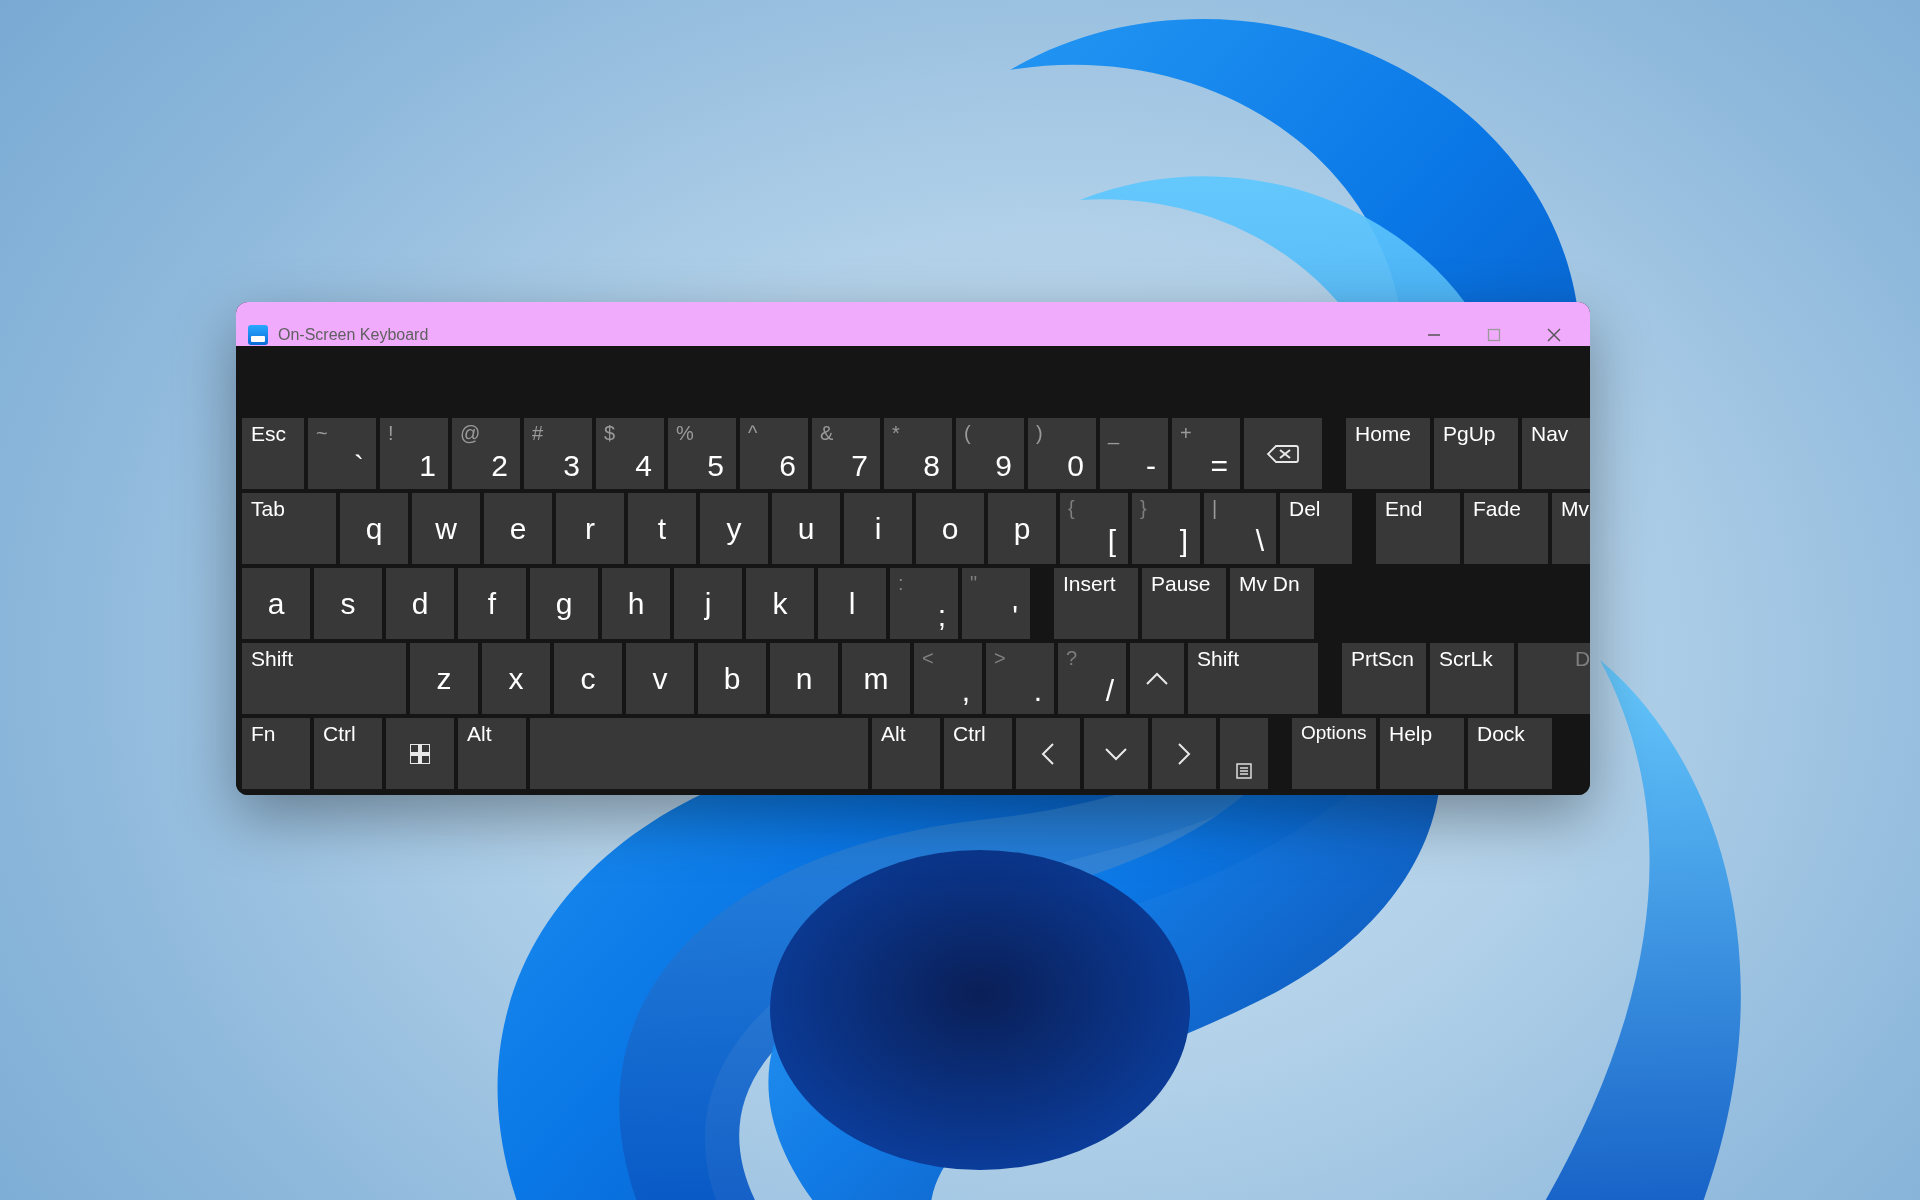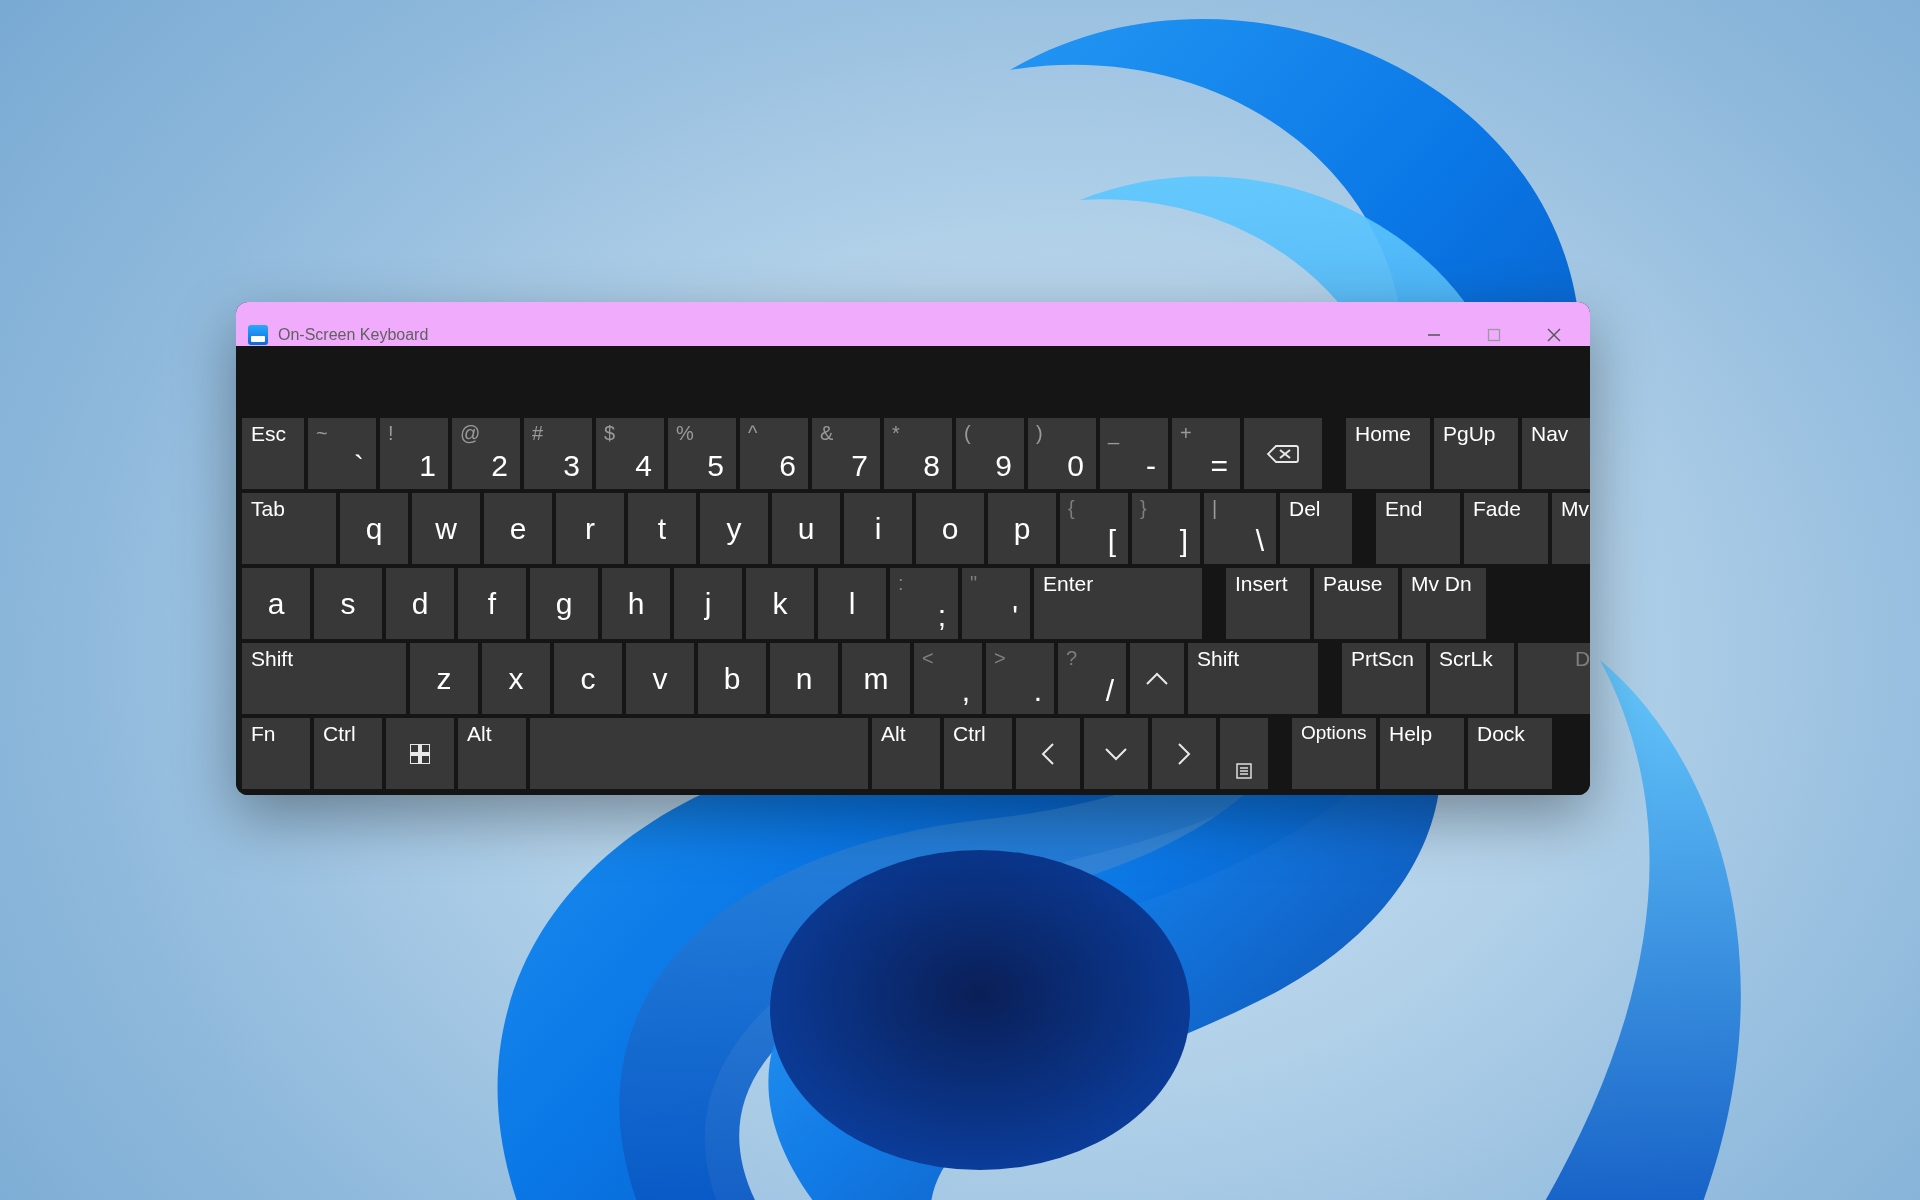--- a/index.html
+++ b/index.html
@@ -239,23 +239,20 @@
             </div><div class="key alpha w-q">
               <span class="lo">l</span>
             </div></div>
         <div id="r2punct" style="display:contents"><div class="key w-num">
               <span class="up" style="color: rgb(126, 126, 126);">:</span>
               <span class="lo">;</span>
             </div><div class="key w-num">
               <span class="up" style="color: rgb(126, 126, 126);">"</span>
               <span class="lo">'</span>
             </div></div>
-        <div class="key w-enter">
-            <span class="lbl">Enter</span>
-          </div>
         <div class="gap"></div>
         <div class="key w-side">
             <span class="lbl">Insert</span>
           </div>
         <div class="key w-side">
             <span class="lbl">Pause</span>
           </div>
         <div class="key w-side">
             <span class="lbl">Mv Dn</span>
           </div>

